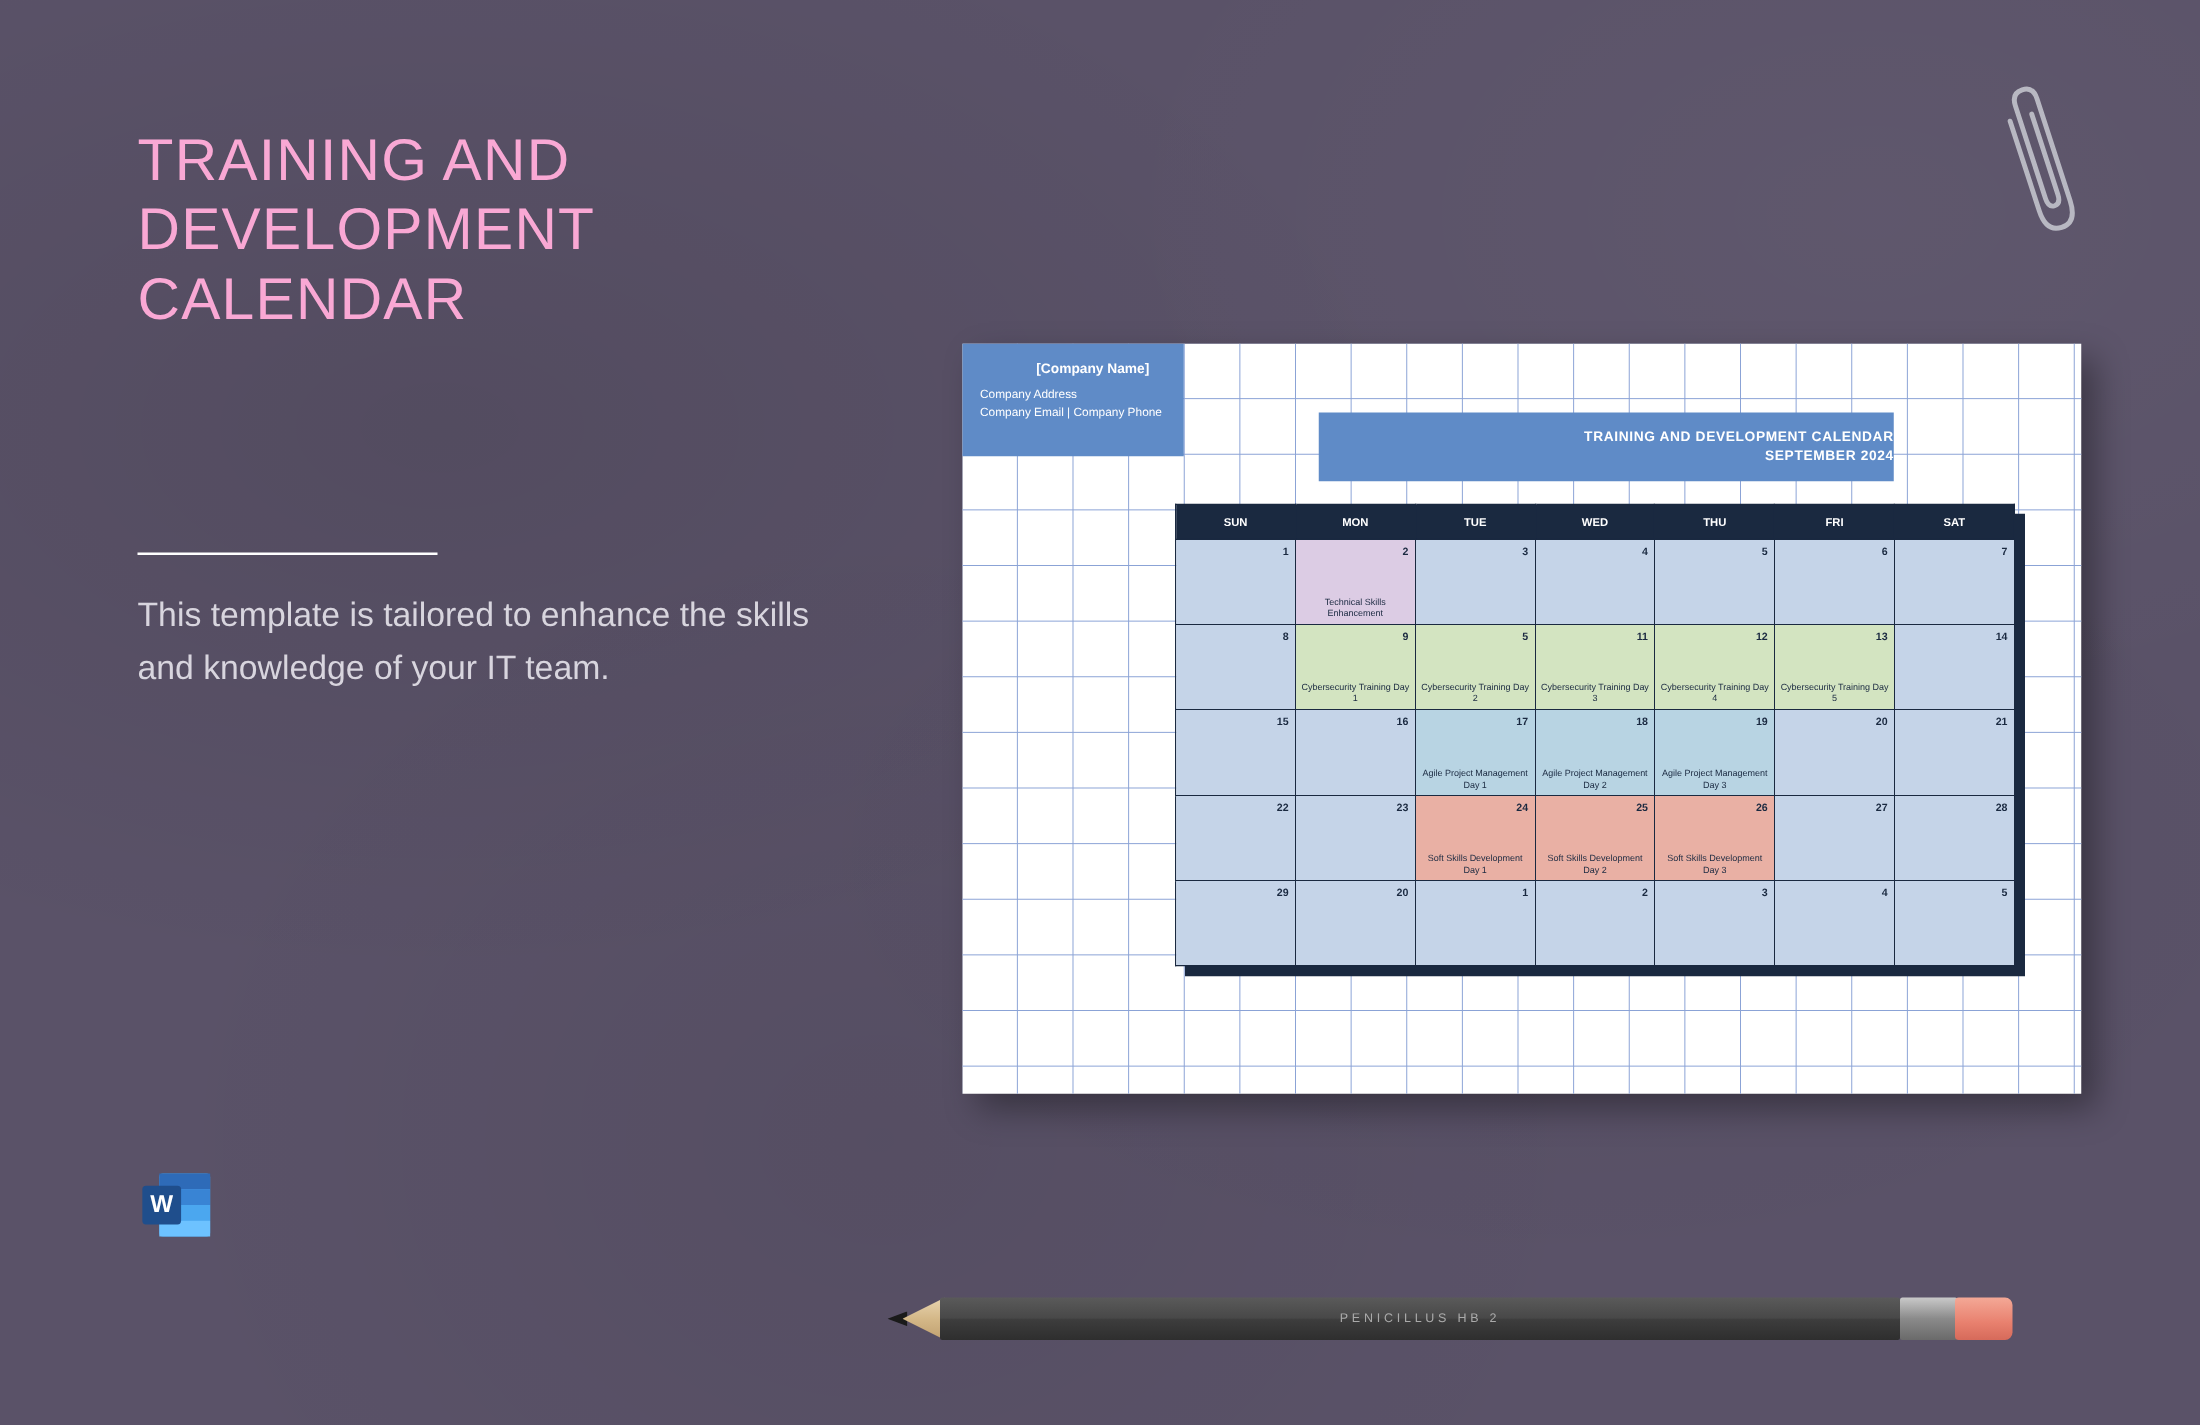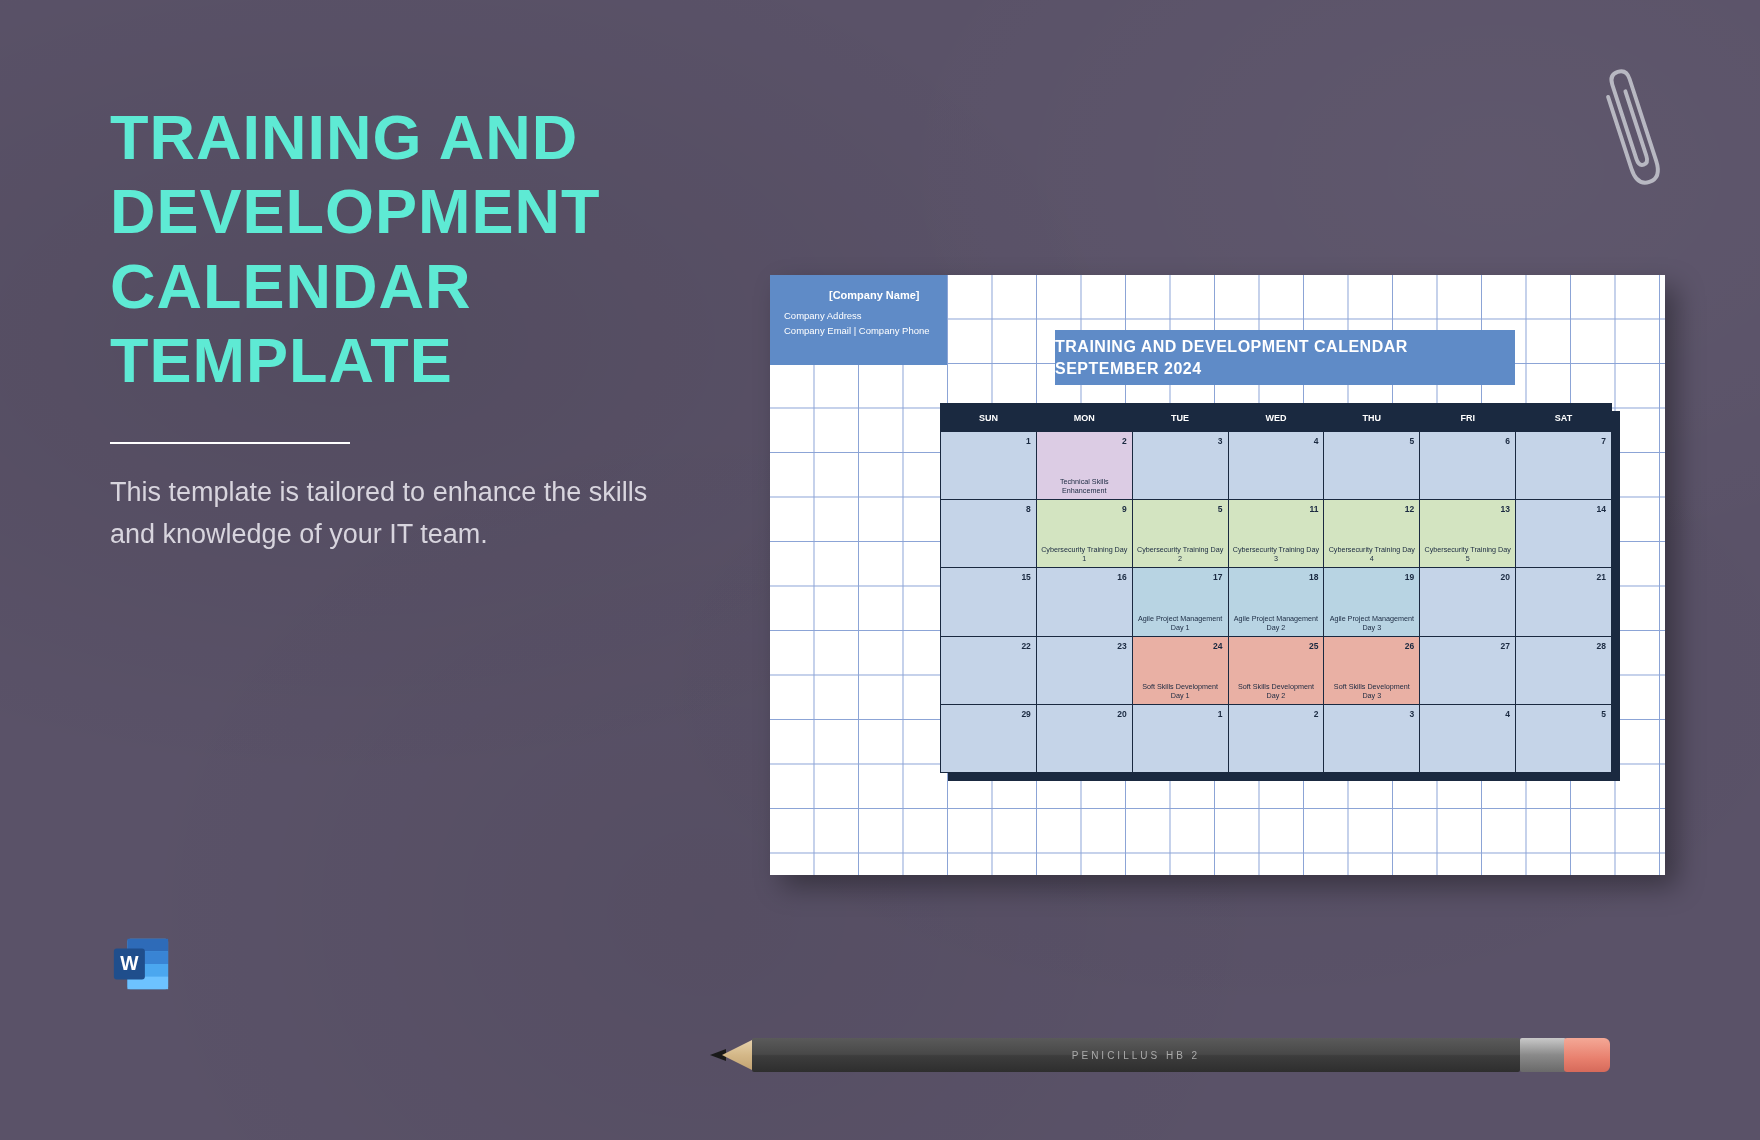--- a/index.html
+++ b/index.html
@@ -1,35 +1,35 @@
 <!DOCTYPE html>
 <html><head>
 <meta charset="utf-8">
 <style>
 *{margin:0;padding:0;box-sizing:border-box;}
 body{width:1760px;height:1140px;background:#5a5268;font-family:Arial,Helvetica,sans-serif;position:relative;overflow:hidden;}
 .bg-texture{position:absolute;inset:0;background:#5a5268;background-image:radial-gradient(ellipse at 20% 30%,rgba(0,0,0,.08) 0%,transparent 40%),radial-gradient(ellipse at 70% 60%,rgba(0,0,0,.06) 0%,transparent 35%),radial-gradient(ellipse at 85% 15%,rgba(255,255,255,.03) 0%,transparent 30%),radial-gradient(ellipse at 40% 80%,rgba(0,0,0,.05) 0%,transparent 40%);}
-.title{position:absolute;left:110px;top:100px;color:#5eead4;font-weight:700;font-size:63px;line-height:1.18;letter-spacing:1px;font-family:"Arial Black",Arial,sans-serif;}
+.title{position:absolute;left:110px;top:100px;color:#f9a8d4;font-weight:400;font-size:47px;line-height:1.18;letter-spacing:1px;font-family:"Arial Black",Arial,sans-serif;}
 .divider{position:absolute;left:110px;top:442px;width:240px;height:2px;background:#fff;}
 .desc{position:absolute;left:110px;top:472px;color:#d8d5de;font-size:27px;line-height:1.55;font-weight:400;max-width:550px;}
 .word-icon{position:absolute;left:110px;bottom:145px;width:62px;height:62px;}
 .word-icon svg{width:100%;height:100%;}
 .paperclip{position:absolute;right:100px;top:65px;width:55px;height:130px;transform:rotate(-18deg);}
 .paperclip svg{width:100%;height:100%;}
 .pencil{position:absolute;right:150px;bottom:68px;width:900px;height:34px;}
 .pencil-body{position:absolute;left:42px;right:90px;top:0;bottom:0;background:linear-gradient(180deg,#5a5a5a 0%,#484848 48%,#3d3d3d 52%,#2e2e2e 100%);border-radius:2px;}
 .pencil-ferrule{position:absolute;right:44px;top:0;width:46px;height:34px;background:linear-gradient(180deg,#c9c9c9 0%,#8a8a8a 50%,#6a6a6a 100%);border-radius:2px;}
 .pencil-eraser{position:absolute;right:0;top:0;width:46px;height:34px;background:linear-gradient(180deg,#f4a896 0%,#e8806e 60%,#d66a5a 100%);border-radius:3px 6px 6px 3px;}
 .pencil-wood{position:absolute;left:12px;top:0;width:34px;height:34px;background:linear-gradient(180deg,#e8d4b0 0%,#d4b888 50%,#c0a070 100%);clip-path:polygon(100% 0,100% 100%,0 50%);}
 .pencil-tip{position:absolute;left:0;top:11px;width:16px;height:12px;background:#1a1a1a;clip-path:polygon(100% 0,100% 100%,0 50%);}
 .pencil-text{position:absolute;left:50%;top:50%;transform:translate(-50%,-50%);color:#aaa;font-size:10px;letter-spacing:3px;white-space:nowrap;}
 .preview{position:absolute;right:95px;top:275px;width:895px;height:600px;background:#fff;box-shadow:12px 12px 25px rgba(0,0,0,.35);background-image:linear-gradient(#8ba3d6 1px,transparent 1px),linear-gradient(90deg,#8ba3d6 1px,transparent 1px);background-size:44.5px 44.5px;background-position:-1px -1px;}
 .company-block{position:absolute;left:0;top:0;width:177px;height:90px;background:#5f8bc7;padding:12px 14px;color:#fff;font-size:9.5px;line-height:1.6;}
 .company-name{font-weight:700;font-size:11px;margin-bottom:3px;padding-left:45px;}
-.cal-title{position:absolute;left:285px;top:55px;width:460px;height:55px;background:#5f8bc7;color:#fff;text-align:left;font-size:16px;font-weight:700;letter-spacing:.5px;display:flex;flex-direction:column;justify-content:center;line-height:1.35;}
+.cal-title{position:absolute;left:285px;top:55px;width:460px;height:55px;background:#5f8bc7;color:#fff;text-align:right;font-size:11px;font-weight:700;letter-spacing:.5px;display:flex;flex-direction:column;justify-content:center;line-height:1.35;}
 .cal-shadow{position:absolute;left:178px;top:136px;width:672px;height:370px;background:#1a2940;}
 .cal{position:absolute;left:170px;top:128px;width:672px;height:370px;}
 .cal table{width:100%;height:100%;border-collapse:collapse;}
 .cal th{background:#1a2940;color:#fff;font-size:9px;font-weight:700;height:28px;border:1px solid #1a2940;margin-top:32px;}
 .cal td{background:#c5d4e8;border:1px solid #1a2940;vertical-align:top;text-align:right;padding:4px 5px;font-size:8.5px;color:#1a2940;position:relative;height:68px;width:96px;}
 .cal td .num{font-weight:600;}
 .cal td .evt{font-size:7.2px;text-align:center;margin-top:3px;line-height:1.25;position:absolute;left:3px;right:3px;bottom:4px;}
 .c-purple{background:#dccce4!important;}
 .c-green{background:#d3e4c1!important;}
 .c-teal{background:#b8d4e3!important;}
@@ -37,21 +37,20 @@
 </style>
 </head>
 <body>
 
 <div class="bg-texture"></div>
 
 <div class="title" id="title-el">
     <div>TRAINING AND</div>
     <div>DEVELOPMENT</div>
     <div>CALENDAR</div>
-    <div>TEMPLATE</div>
   </div>
 <div class="divider"></div>
 <div class="desc">This template is tailored to enhance the skills and knowledge of your IT team.</div>
 
 <div class="word-icon">
 <svg viewBox="0 0 64 64">
       <rect x="18" y="6" width="42" height="52" rx="3" fill="#4ba7ef"></rect>
       <rect x="18" y="6" width="42" height="13" fill="#2e6bb8"></rect>
       <rect x="18" y="19" width="42" height="13" fill="#3984d4"></rect>
       <rect x="18" y="32" width="42" height="13" fill="#4ba7ef"></rect>

